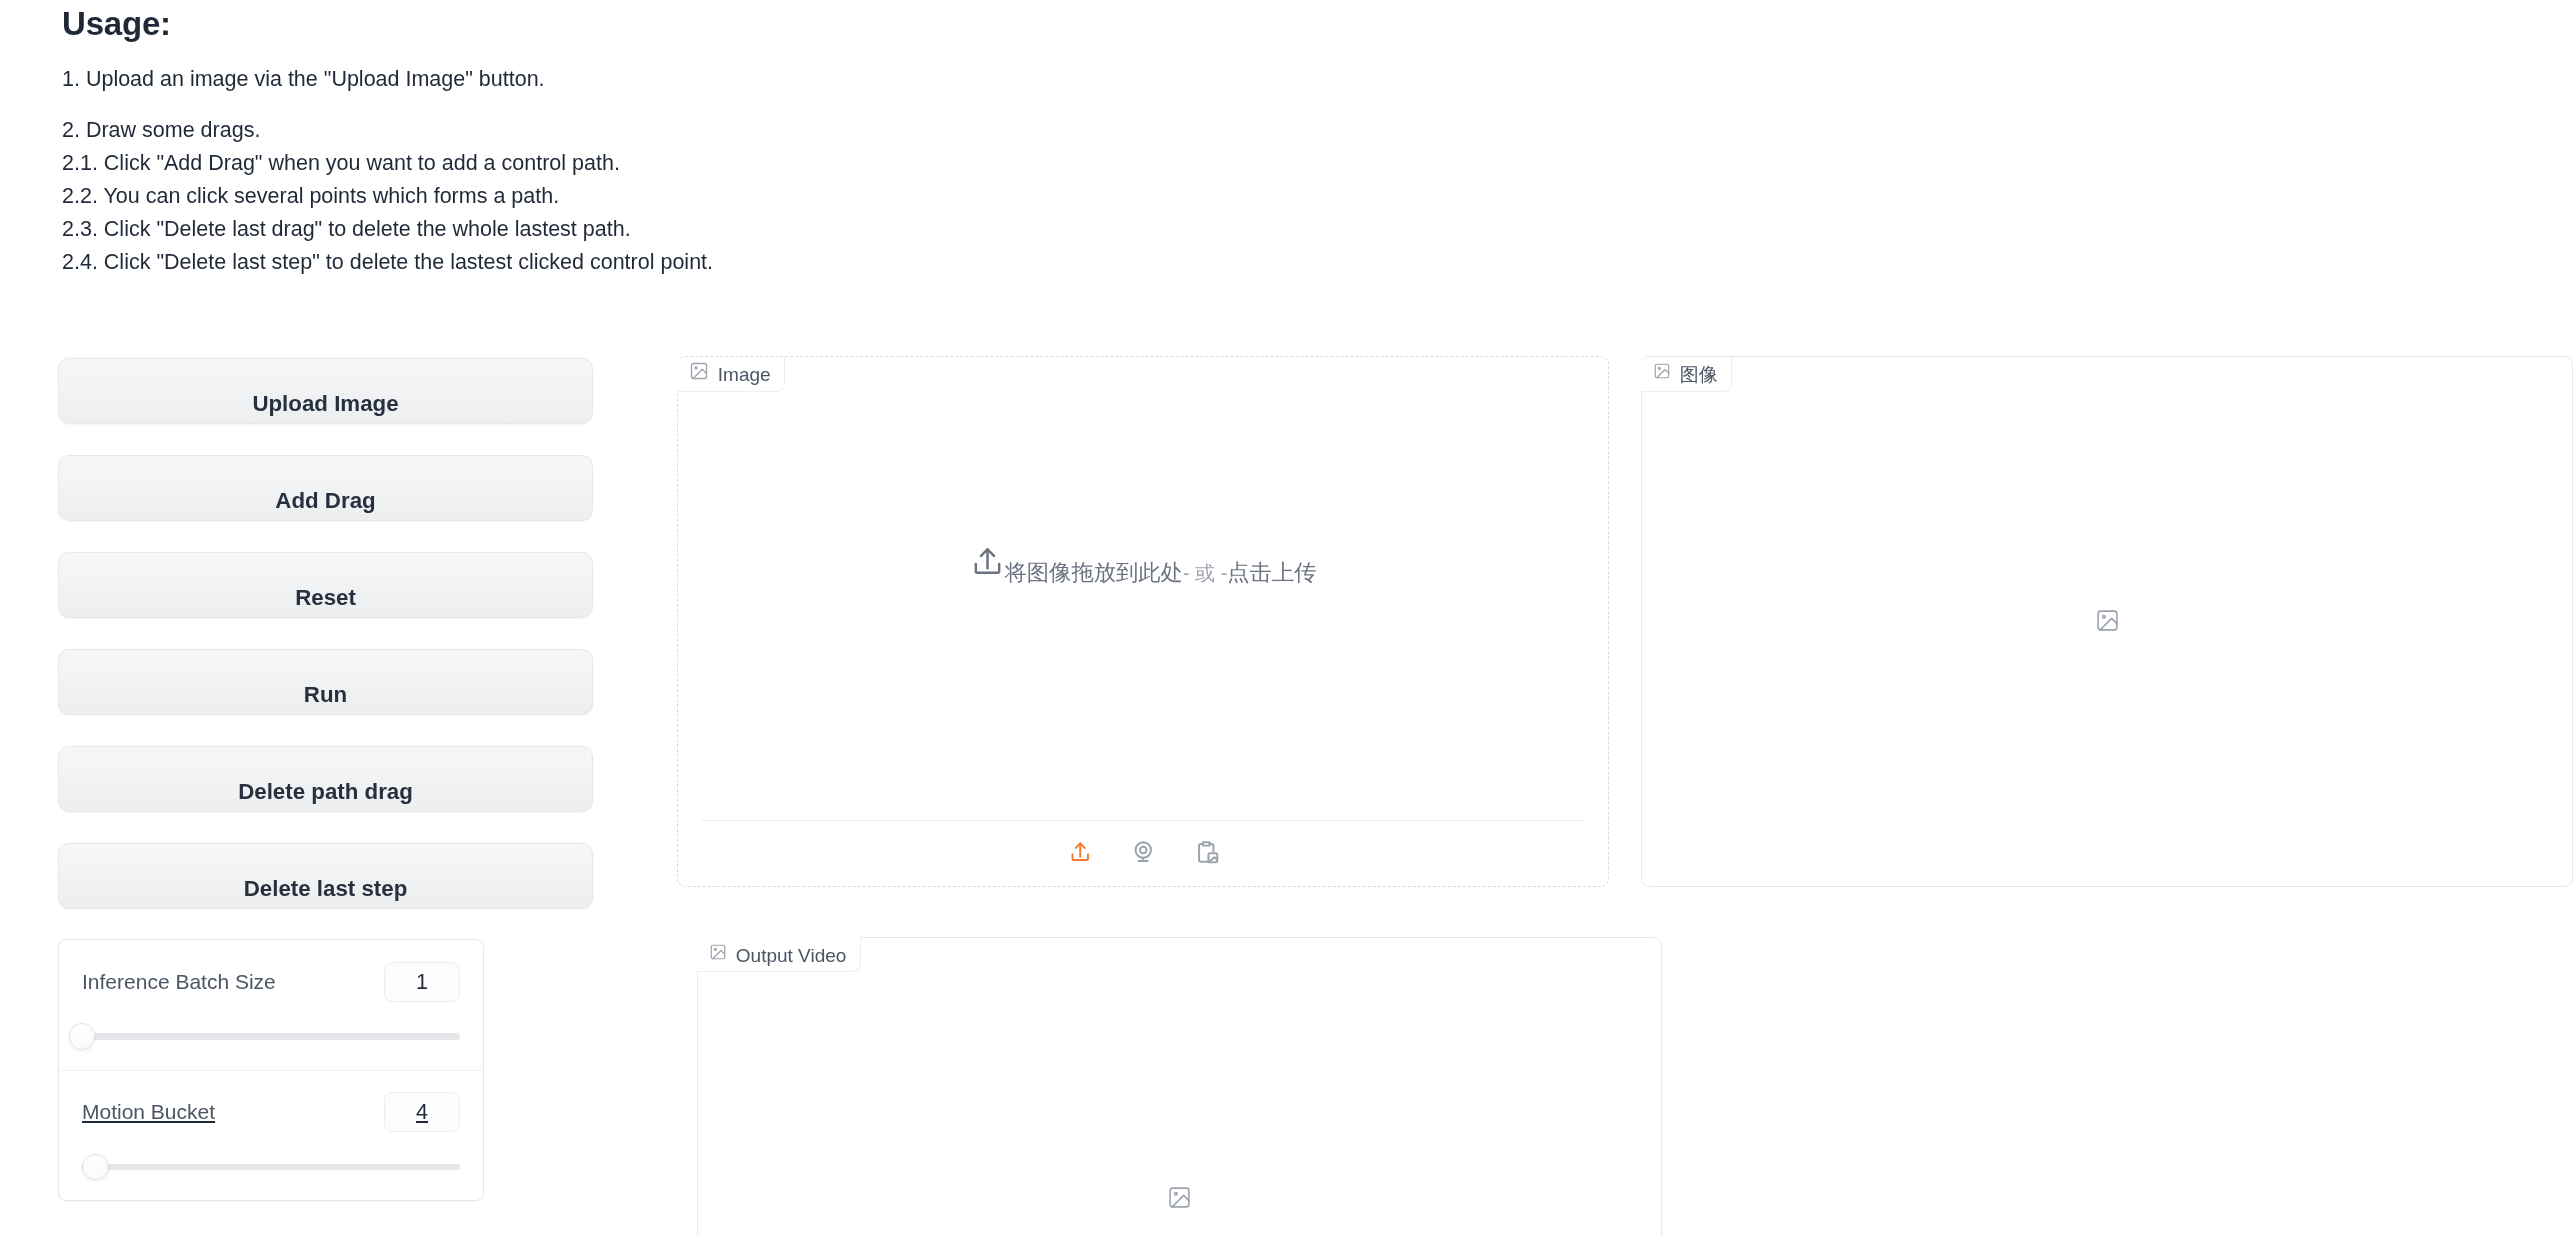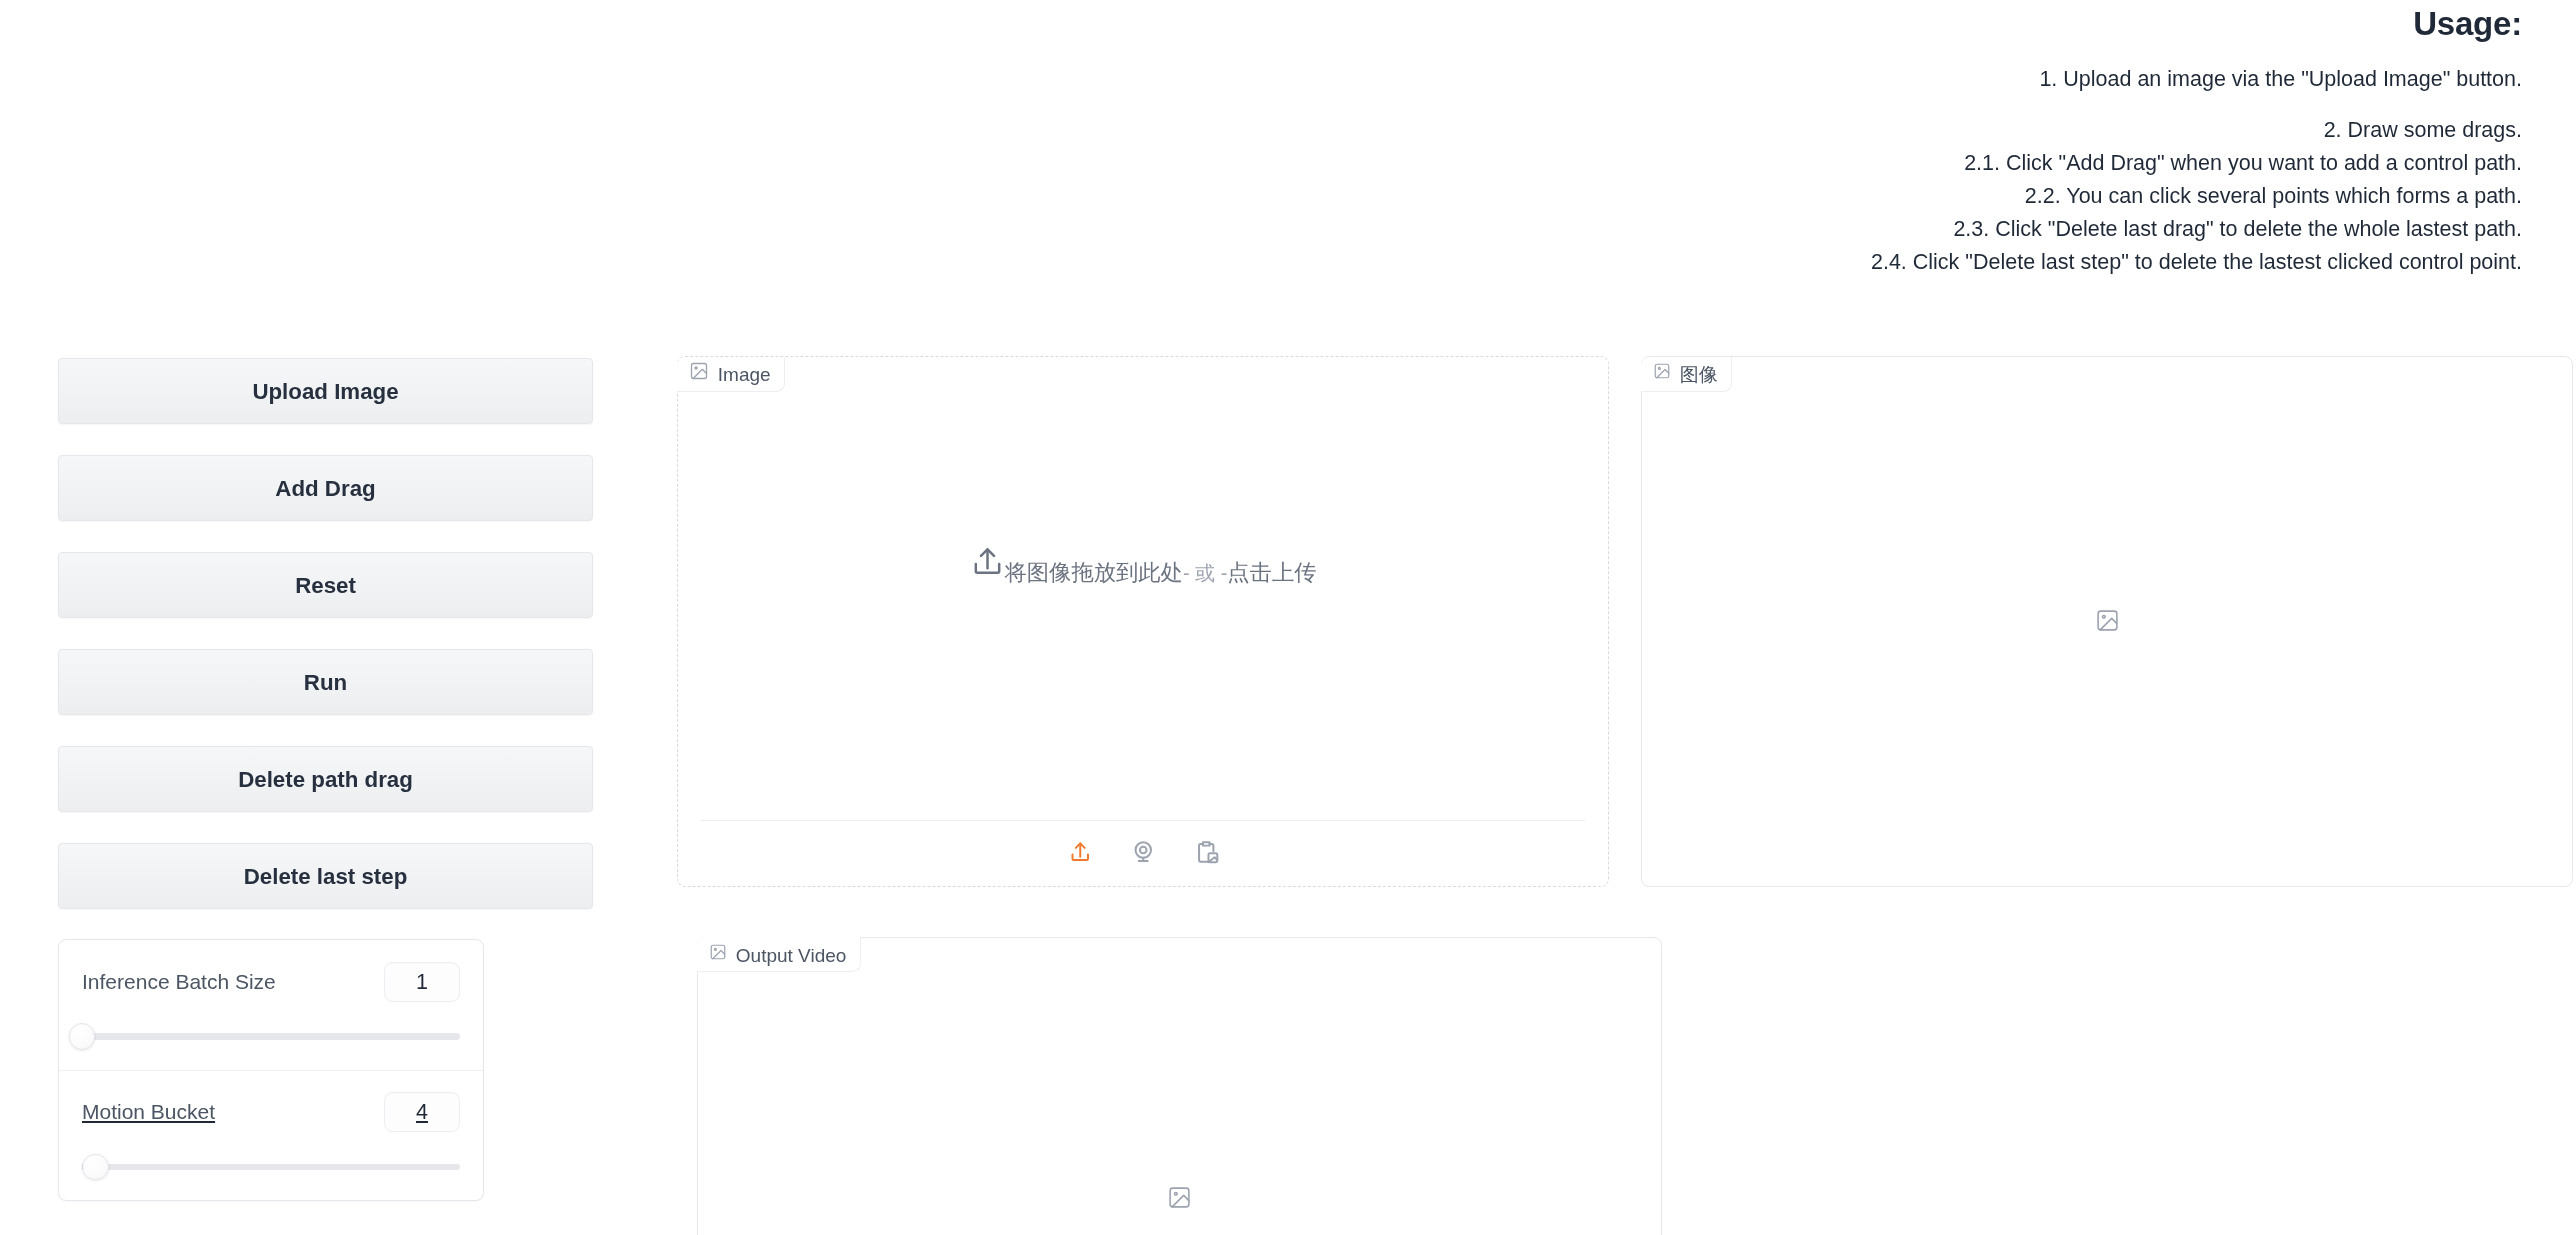--- a/index.html
+++ b/index.html
@@ -17,24 +17,23 @@
   .page {
     position: relative;
     width: 2576px;
     height: 1235px;
     padding: 0;
   }
 
   
   .usage-block {
     position: absolute;
-    left: 55px;
+    left: 62px;
     top: 5px;
     width: 2467px;
-    text-align: right;
   }
   .usage-title {
     font-size: 33px;
     font-weight: 700;
     color: #1f2937;
     margin: 0 0 20px 0;
     letter-spacing: -0.2px;
   }
   .usage-para {
     font-size: 21.5px;
@@ -65,31 +64,31 @@
     width: 535px;
   }
 
   
   .gr-button {
     display: block;
     width: 535px;
     height: 66px;
     margin-bottom: 31px;
     border: 0.8px solid #e5e7eb;
-    border-radius: 4px;
+    border-radius: 11px;
     background: linear-gradient(to bottom, #f6f7f8 0%, #eceef0 100%);
     box-shadow: 0 0.8px 1.7px rgba(0,0,0,0.04);
     color: #27303f;
     font-family: "Liberation Sans", sans-serif;
     font-size: 22.3px;
     font-weight: 700;
     text-align: center;
     line-height: 65px;
     cursor: pointer;
-    padding: 0;
+    padding: 12px;
   }
   .gr-button:last-child { margin-bottom: 4px; }
 
   
   .slider-card {
     position: absolute;
     left: 0px;
     top: 581px;
     width: 426px;
     border: 0.8px solid #e5e7eb;

